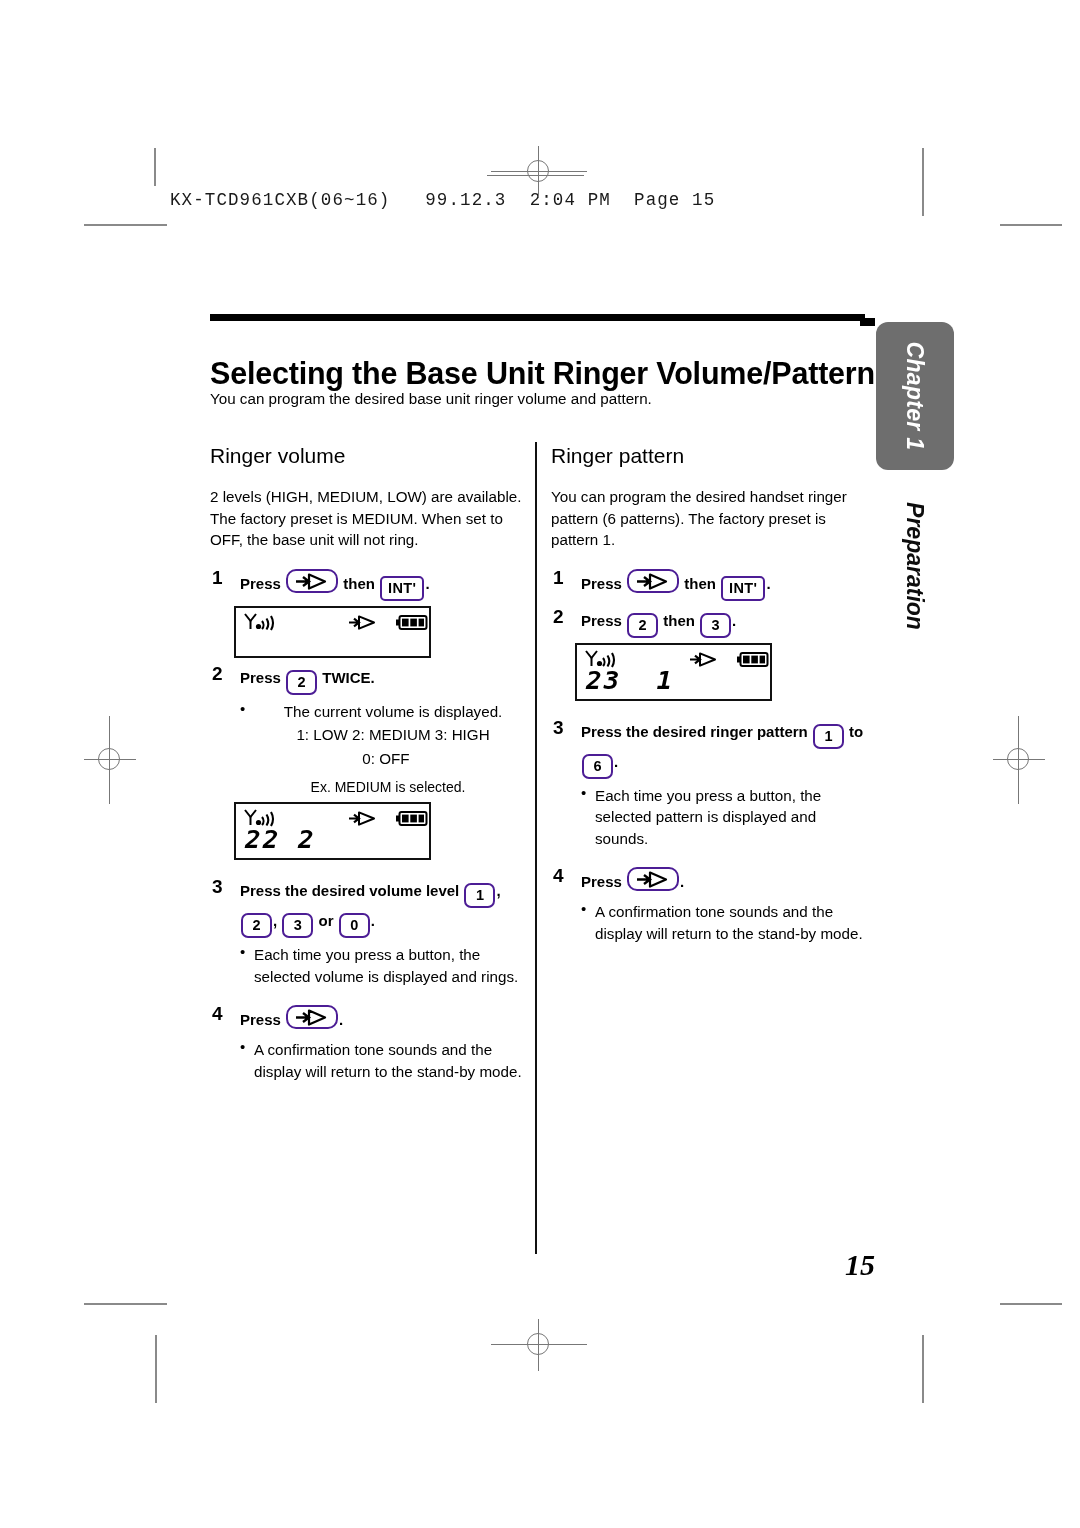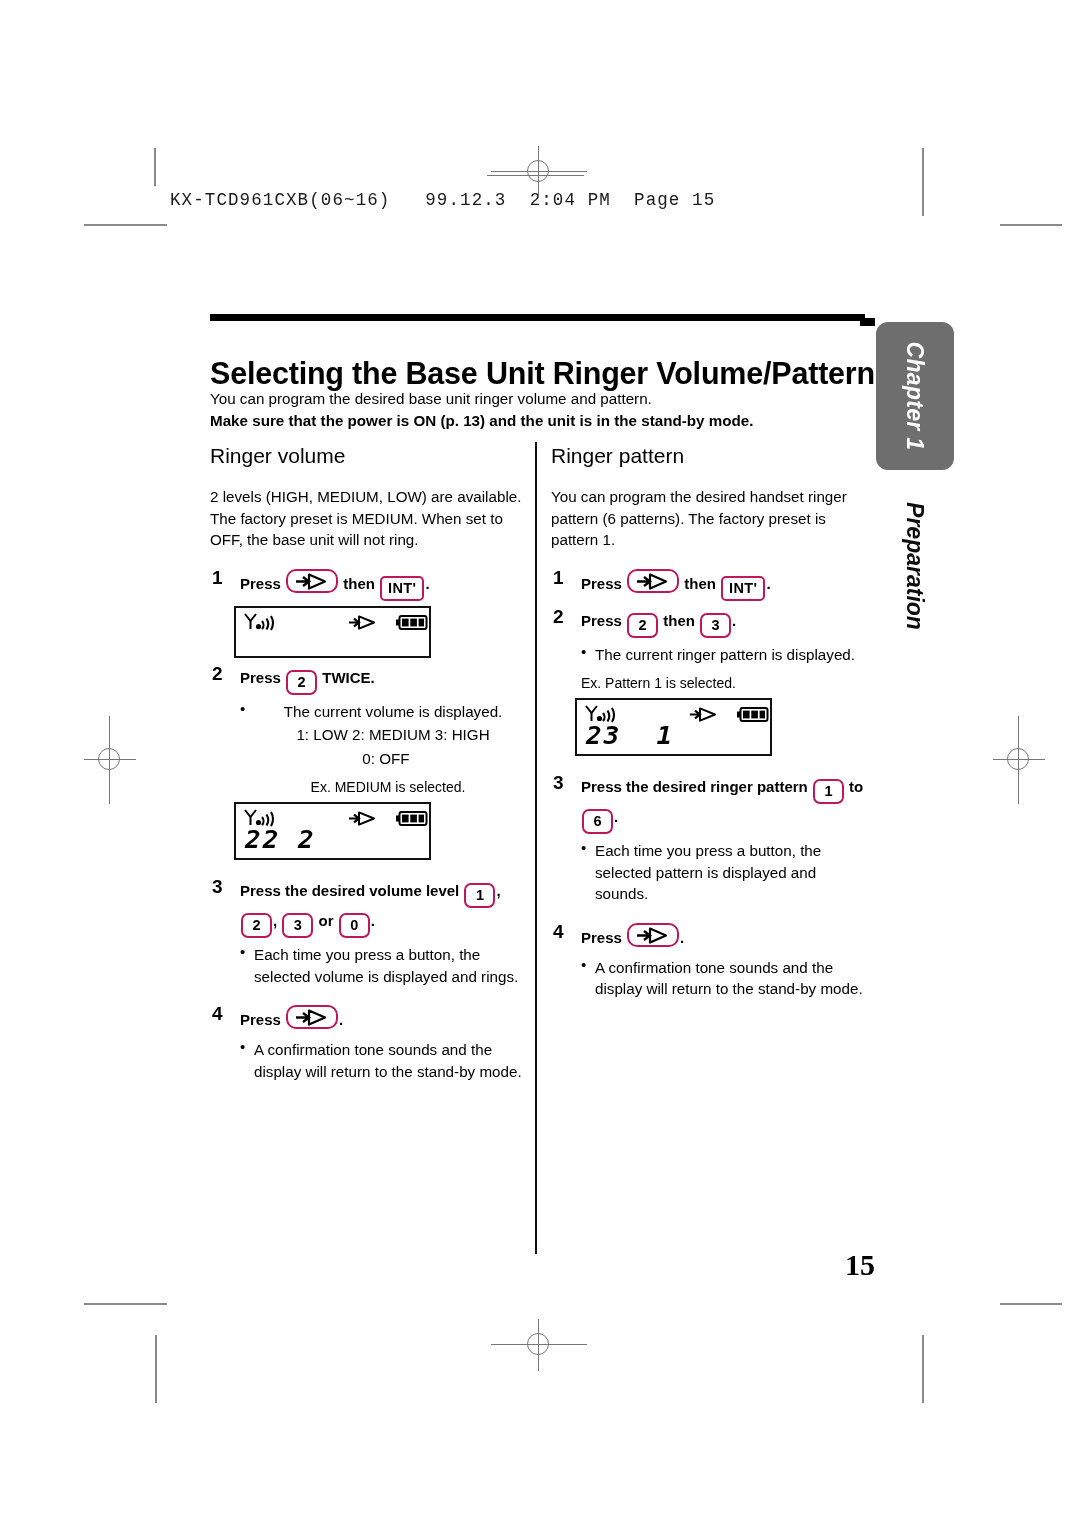--- a/index.html
+++ b/index.html
@@ -80,21 +80,21 @@
     font-size: 19px; font-weight: bold;
   }
   .step .txt {
     font-size: 15px; font-weight: bold; line-height: 26px;
   }
   .step.tight { margin-top: 7px; }
 
   
   .key {
     display: inline-block; vertical-align: -4px;
-    border: 2px solid #be185d; border-radius: 7px;
+    border: 2px solid #4c1d95; border-radius: 7px;
     font-size: 14.5px; font-weight: bold; text-align: center;
     line-height: 19px; min-width: 19px; padding: 1px 4px;
     background: #fff; margin: 0 1px;
   }
   .key.int { border-radius: 5px; padding: 1px 6px; letter-spacing: 0.4px; }
   .key.arrow {
     width: 44px; padding: 2px 2px 1px; border-radius: 10px; position: relative;
   }
   .key.arrow svg { display: block; margin: 0 auto; }
 
@@ -149,21 +149,21 @@
   .chapter-sub .lbl {
     position: absolute; left: 0; top: 0; width: 160px; height: 78px;
     transform: rotate(90deg); transform-origin: 39px 39px;
     display: flex; align-items: center; justify-content: center;
     color: #0d0d0d; font-size: 23px; font-weight: bold; font-style: italic;
   }
   .tab-nub { position: absolute; left: 860px; top: 310px; width: 15px; height: 8px; background: #000; }
 
   .pageno {
     position: absolute; left: 845px; top: 1240px;
-    font-family: "Liberation Serif", serif; 
+    font-family: "Liberation Serif", serif; font-style: italic;
     font-size: 30px; font-weight: bold;
   }
 </style>
 </head>
 <body>
 
 <div class="slugbar"></div>
 <div class="slug">KX-TCD961CXB(06~16)   99.12.3  2:04 PM  Page 15</div>
 <div class="slug-rule"></div>
 
@@ -196,21 +196,20 @@
     <div class="hl"></div>
     <div class="c"></div>
   </div>
 
 <div class="page">
 
   <div class="rule-top"></div>
   <h1 class="title">Selecting the Base Unit Ringer Volume/Pattern</h1>
 
   <div class="intro1">You can program the desired base unit ringer volume and pattern.</div>
-  <div class="intro2">Make sure that the power is ON (p. 13) and the unit is in the stand-by mode.</div>
 
   <div class="col-div"></div>
 
   <div class="colhead left">Ringer volume</div>
   <div class="colhead right">Ringer pattern</div>
 
   <div class="col left">
 
     <p class="body-p">2 levels (HIGH, MEDIUM, LOW) are available. The factory preset is MEDIUM. When set to OFF, the base unit will not ring.</p>
 
@@ -370,26 +369,20 @@
     <div class="step tight">
       <span class="num">2</span>
       <span class="txt">
         <span>Press</span>
         <span class="key">2</span>
         <span>then</span>
         <span class="key">3</span><span>.</span>
       </span>
     </div>
 
-    <div style="padding-left:30px;">
-      <div class="bul">
-        <span class="t">The current ringer pattern is displayed.</span>
-      </div>
-      <div class="ex" style="margin-left:0;">Ex. Pattern 1 is selected.</div>
-    </div>
 
     <div class="lcd" style="margin-left:24px;">
       <div class="row-icons">
         <span class="ic-ant">
           <svg width="36" height="18" viewBox="0 0 36 18">
               <path d="M2 1 L7.5 8 L13 1" fill="none" stroke="#000" stroke-width="2"></path>
               <path d="M7.5 7 V16" stroke="#000" stroke-width="2"></path>
               <circle cx="15.5" cy="13.5" r="2.6" fill="#000"></circle>
               <path d="M19 16 A6 6 0 0 0 19 8" fill="none" stroke="#000" stroke-width="2.1"></path>
               <path d="M23.5 16.5 A10 10 0 0 0 23.5 5.5" fill="none" stroke="#000" stroke-width="2.1"></path>

